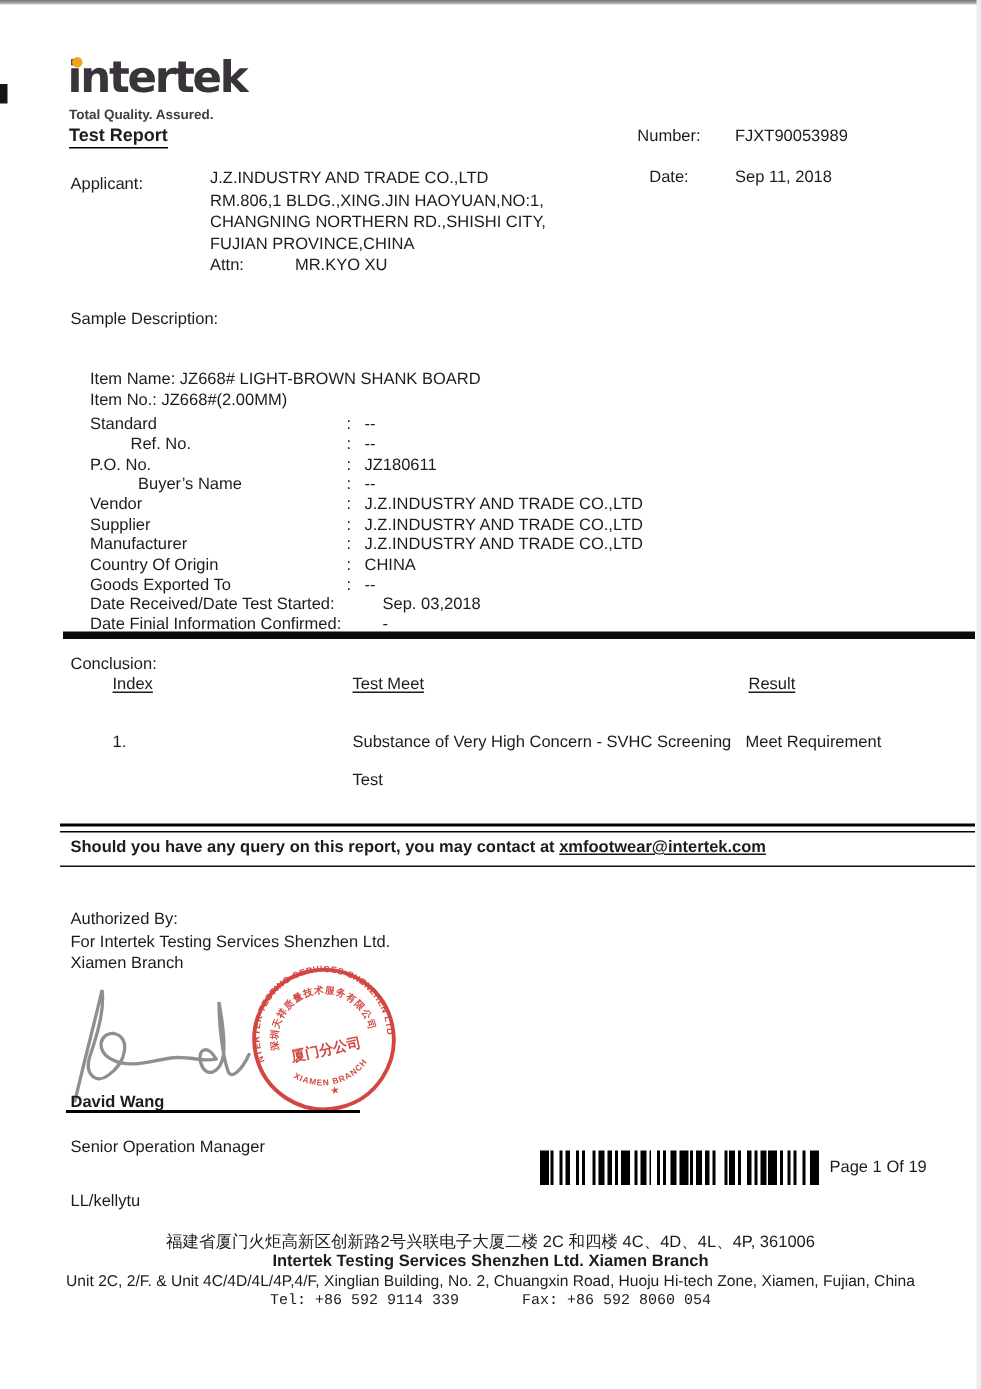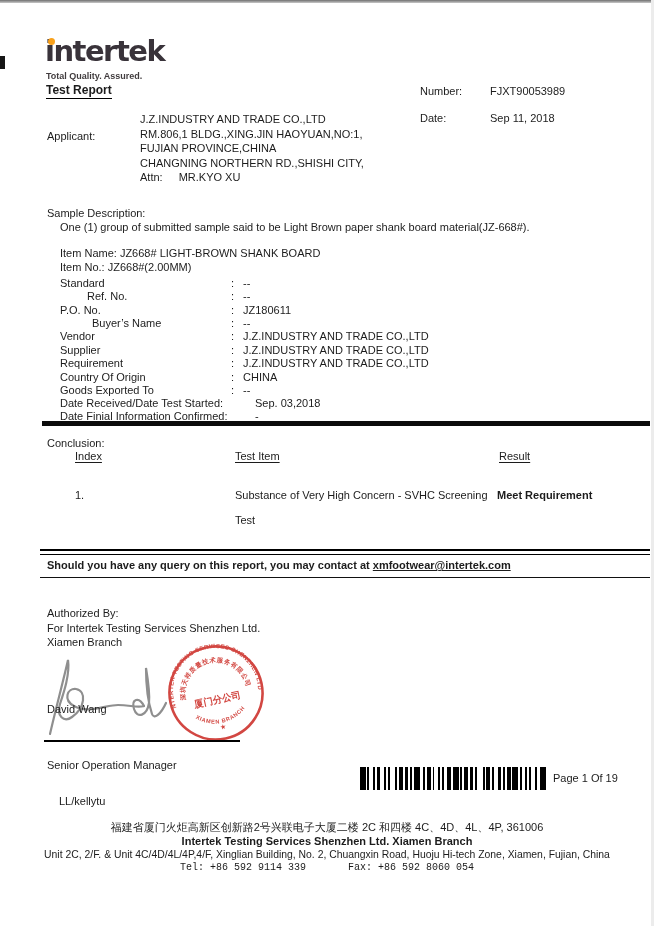--- a/index.html
+++ b/index.html
@@ -12,23 +12,23 @@
   .top-scan{position:absolute;left:0;top:0;width:654px;height:3px;background:linear-gradient(#6f6f6f,#c9c9c9);}
   .right-scan{position:absolute;right:0;top:0;width:3px;height:926px;background:#ececec;}
   .left-mark{position:absolute;left:0;top:56px;width:5px;height:13px;background:#161616;}
   
   .logo{left:45px;top:34px;text-align:center;}
   .logo-text{font-family:"DejaVu Sans",sans-serif;font-weight:bold;font-size:29px;letter-spacing:-1.5px;color:#39333a;}
   .logo-dot{position:absolute;left:3px;top:4px;width:7px;height:7px;border-radius:50%;background:#f9a11b;}
   .tagline{left:46px;top:71px;font-size:9px;font-weight:bold;color:#413c3e;}
   .report-title{left:46px;top:83px;font-size:12px;font-weight:bold;border-bottom:1.8px solid #000;padding-bottom:1px;}
   
-  .klabel{text-align:left;width:52px;}
+  .klabel{text-align:center;width:52px;}
   .addr-line{line-height:14.6px;}
-  .attn-row{display:flex;gap:16px;}
+  .attn-row{display:flex;gap:34px;}
   
   .fl{position:absolute;left:60px;}
   .fc{position:absolute;left:231px;}
   .fv{position:absolute;left:243px;}
   .fv2{position:absolute;left:255px;}
   .thick-bar{position:absolute;left:42px;top:421px;width:608px;height:5px;background:#0b0b0b;}
   .u{text-decoration:underline;text-underline-offset:2px;}
   .dbl-line{position:absolute;left:40px;top:549px;width:610px;height:3px;border-top:2px solid #000;border-bottom:1px solid #000;}
   .thin-line{position:absolute;left:40px;top:577px;width:610px;height:0;border-top:1.6px solid #111;}
   .sig-line{position:absolute;left:44px;top:740px;width:196px;height:0;border-top:2px solid #000;}
@@ -54,34 +54,33 @@
     <span class="logo-dot"></span>
   </div>
   <div class="abs tagline">Total Quality. Assured.</div>
   <div class="abs report-title">Test Report</div>
 
   <div class="abs klabel" style="left:420px;top:85px;">Number:</div>
   <div class="abs" style="left:490px;top:85px;">FJXT90053989</div>
   <div class="abs klabel" style="left:420px;top:112px;">Date:</div>
   <div class="abs" style="left:490px;top:112px;">Sep 11, 2018</div>
 
-  <div class="abs" style="left:47px;top:130px;text-align:right;">Applicant:</div>
+  <div class="abs" style="left:47px;top:117px;text-align:right;">Applicant:</div>
   <div class="abs" style="left:140px;top:112px;">
     <div class="addr-line">J.Z.INDUSTRY AND TRADE CO.,LTD</div>
     <div class="addr-line">RM.806,1 BLDG.,XING.JIN HAOYUAN,NO:1,</div>
+    <div class="addr-line">CHANGNING NORTHERN RD.,SHISHI CITY,</div>
     <div class="addr-line">FUJIAN PROVINCE,CHINA</div>
-    <div class="addr-line">CHANGNING NORTHERN RD.,SHISHI CITY,</div>
     <div class="addr-line attn-row">
       <span>Attn:</span>
       <span>MR.KYO XU</span>
     </div>
   </div>
 
   <div class="abs" style="left:47px;top:207px;">Sample Description:</div>
-  <div class="abs" style="left:60px;top:221px;">One (1) group of submitted sample said to be Light Brown paper shank board material(JZ-668#).</div>
   <div class="abs" style="left:60px;top:247px;text-align:center;">Item Name: JZ668# LIGHT-BROWN SHANK BOARD</div>
   <div class="abs" style="left:60px;top:261px;">Item No.: JZ668#(2.00MM)</div>
 
   <div>
     <span class="abs fl" style="top:277px;">Standard</span>
     <span class="abs fc" style="top:277px;">:</span>
     <span class="abs fv" style="top:277px;">--</span>
   </div>
   <div>
     <span class="abs fl" style="top:290px;padding-left:27px;">Ref. No.</span>
@@ -102,21 +101,21 @@
     <span class="abs fl" style="top:330px;">Vendor</span>
     <span class="abs fc" style="top:330px;">:</span>
     <span class="abs fv" style="top:330px;">J.Z.INDUSTRY AND TRADE CO.,LTD</span>
   </div>
   <div>
     <span class="abs fl" style="top:344px;">Supplier</span>
     <span class="abs fc" style="top:344px;">:</span>
     <span class="abs fv" style="top:344px;">J.Z.INDUSTRY AND TRADE CO.,LTD</span>
   </div>
   <div>
-    <span class="abs fl" style="top:357px;">Requirement</span>
+    <span class="abs fl" style="top:357px;">Manufacturer</span>
     <span class="abs fc" style="top:357px;">:</span>
     <span class="abs fv" style="top:357px;">J.Z.INDUSTRY AND TRADE CO.,LTD</span>
   </div>
   <div>
     <span class="abs fl" style="top:371px;">Country Of Origin</span>
     <span class="abs fc" style="top:371px;">:</span>
     <span class="abs fv" style="top:371px;">CHINA</span>
   </div>
   <div>
     <span class="abs fl" style="top:384px;">Goods Exported To</span>
@@ -129,28 +128,28 @@
   </div>
   <div>
     <span class="abs fl" style="top:410px;">Date Finial Information Confirmed:</span>
     <span class="abs fv2" style="top:410px;">-</span>
   </div>
 
   <div class="thick-bar"></div>
 
   <div class="abs" style="left:47px;top:437px;">Conclusion:</div>
   <div class="abs u" style="left:75px;top:450px;">Index</div>
-  <div class="abs u" style="left:235px;top:450px;">Test Item</div>
+  <div class="abs u" style="left:235px;top:450px;">Test Meet</div>
   <div class="abs u" style="left:499px;top:450px;">Result</div>
 
   <div>
     <span class="abs" style="left:75px;top:489px;">1.</span>
     <span class="abs" style="left:235px;top:489px;">Substance of Very High Concern - SVHC Screening</span>
     <span class="abs" style="left:235px;top:514px;">Test</span>
-    <span class="abs" style="left:497px;top:489px;font-weight:bold;">Meet Requirement</span>
+    <span class="abs" style="left:497px;top:489px;">Meet Requirement</span>
   </div>
 
   <div class="dbl-line"></div>
 
   <div class="abs" style="left:47px;top:559px;font-weight:bold;">
     <span>Should you have any query on this report, you may contact at </span><span class="email">xmfootwear@intertek.com</span>
   </div>
 
   <div class="thin-line"></div>
 
@@ -181,21 +180,21 @@
       </text>
       <text x="50" y="60" font-size="9.5" fill="#cf3832" font-weight="bold" text-anchor="middle">厦门分公司</text>
       <text font-size="5.6" fill="#cf3832" font-weight="bold" letter-spacing="0.6">
         <textPath href="#arcBot" startOffset="50%" text-anchor="middle">XIAMEN BRANCH</textPath>
       </text>
       <text x="50" y="87" font-size="7" fill="#cf3832" text-anchor="middle">★</text>
     </svg>
   </div>
 
   <div class="sig-line"></div>
-  <div class="abs" style="left:47px;top:703px;">David Wang</div>
+  <div class="abs" style="left:47px;top:729px;font-weight:bold;">David Wang</div>
   <div class="abs" style="left:47px;top:759px;">Senior Operation Manager</div>
 
   <div class="barcode">
       <i style="width:5.58px;background:#000"></i>
       <i style="width:1.86px;background:transparent"></i>
       <i style="width:1.86px;background:#000"></i>
       <i style="width:3.72px;background:transparent"></i>
       <i style="width:1.86px;background:#000"></i>
       <i style="width:1.86px;background:transparent"></i>
       <i style="width:3.72px;background:#000"></i>
@@ -255,21 +254,21 @@
       <i style="width:1.86px;background:#000"></i>
       <i style="width:1.86px;background:transparent"></i>
       <i style="width:1.86px;background:#000"></i>
       <i style="width:3.72px;background:transparent"></i>
       <i style="width:1.86px;background:#000"></i>
       <i style="width:3.72px;background:transparent"></i>
       <i style="width:5.58px;background:#000"></i>
     </div>
   <div class="abs" style="left:553px;top:772px;">Page 1 Of 19</div>
 
-  <div class="abs" style="left:47px;top:795px;margin-left:12px;">LL/kellytu</div>
+  <div class="abs" style="left:47px;top:795px;">LL/kellytu</div>
   <div class="center-line" style="top:820px;">福建省厦门火炬高新区创新路2号兴联电子大厦二楼 2C 和四楼 4C、4D、4L、4P, 361006</div>
   <div class="center-line" style="top:835px;font-weight:bold;">Intertek Testing Services Shenzhen Ltd. Xiamen Branch</div>
   <div class="center-line" style="top:849px;font-size:10.4px;">Unit 2C, 2/F. &amp; Unit 4C/4D/4L/4P,4/F, Xinglian Building, No. 2, Chuangxin Road, Huoju Hi-tech Zone, Xiamen, Fujian, China</div>
   <div class="center-line mono" style="top:862px;">
     <span>Tel: +86 592 9114 339</span>
     <span style="display:inline-block;width:30px;"></span>
     <span>Fax: +86 592 8060 054</span>
   </div>
 
 </div>

